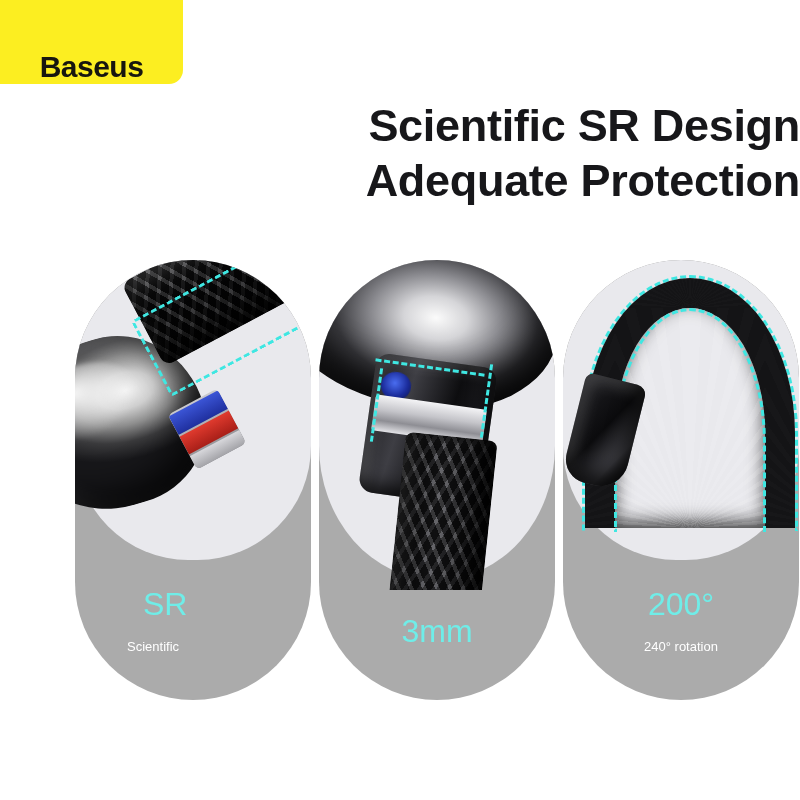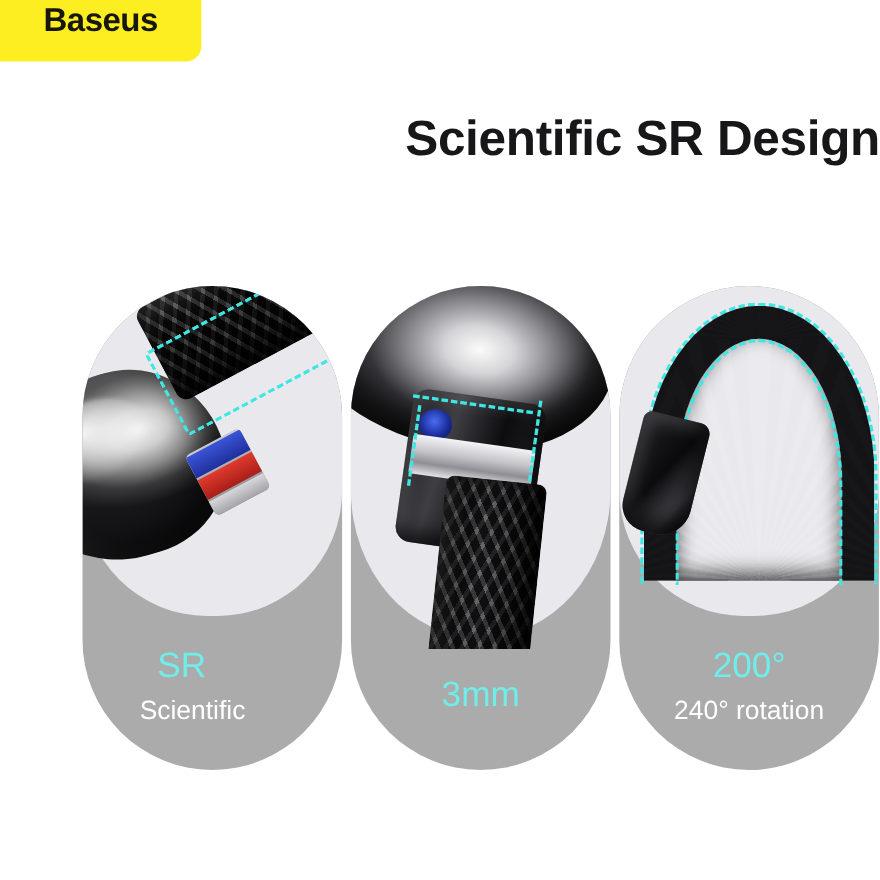--- a/index.html
+++ b/index.html
@@ -7,24 +7,24 @@
   body {
     background:#ffffff;
     font-family:"Liberation Sans", sans-serif;
     position:relative;
     overflow:hidden;
   }
 
   
   .brand-badge{
     position:absolute; left:0; top:0;
-    width:183px; height:56px;
+    width:183px; height:84px;
     background:#FCEE21;
     border-bottom-right-radius:14px;
-    display:flex; align-items:flex-start; justify-content:center;
+    display:flex; align-items:flex-end; justify-content:center;
   }
   .brand-badge .brand-text{
     font-size:30px; font-weight:700; color:#17160f;
     letter-spacing:-0.5px; margin-top:2px;
   }
 
   
   .headline{
     position:absolute; left:0; top:98px; width:800px;
     text-align:right; color:#17171a;
@@ -194,35 +194,36 @@
   
   .caption{
     position:absolute; left:0; bottom:40px; width:236px;
     text-align:center; padding:0 18px;
   }
   .caption .accent{
     font-size:32px; font-weight:400; color:#6FEDE8;
     line-height:38px; margin-bottom:10px;
   }
   .caption .desc{
-    font-size:24px; font-weight:400; color:#FFFFFF;
+    font-size:13px; font-weight:400; color:#FFFFFF;
     line-height:27px;
   }
   .caption.left-align{ text-align:left; padding-left:52px; }
   .caption.left-align .accent{ padding-left:16px; }
 </style>
 </head>
 <body>
 
 <div class="brand-badge">
   <span class="brand-text">Baseus</span>
 </div>
 
 <div class="headline">
   <div class="line">Scientific SR Design</div>
+  <div class="line">Adequate Protection</div>
 </div>
 
 <div class="panels">
 
   <div class="panel">
     <div class="lobe"></div>
     <div class="stage">
       <div class="p1-body"></div>
       <div class="p1-cable"></div>
       <div class="p1-wires">

